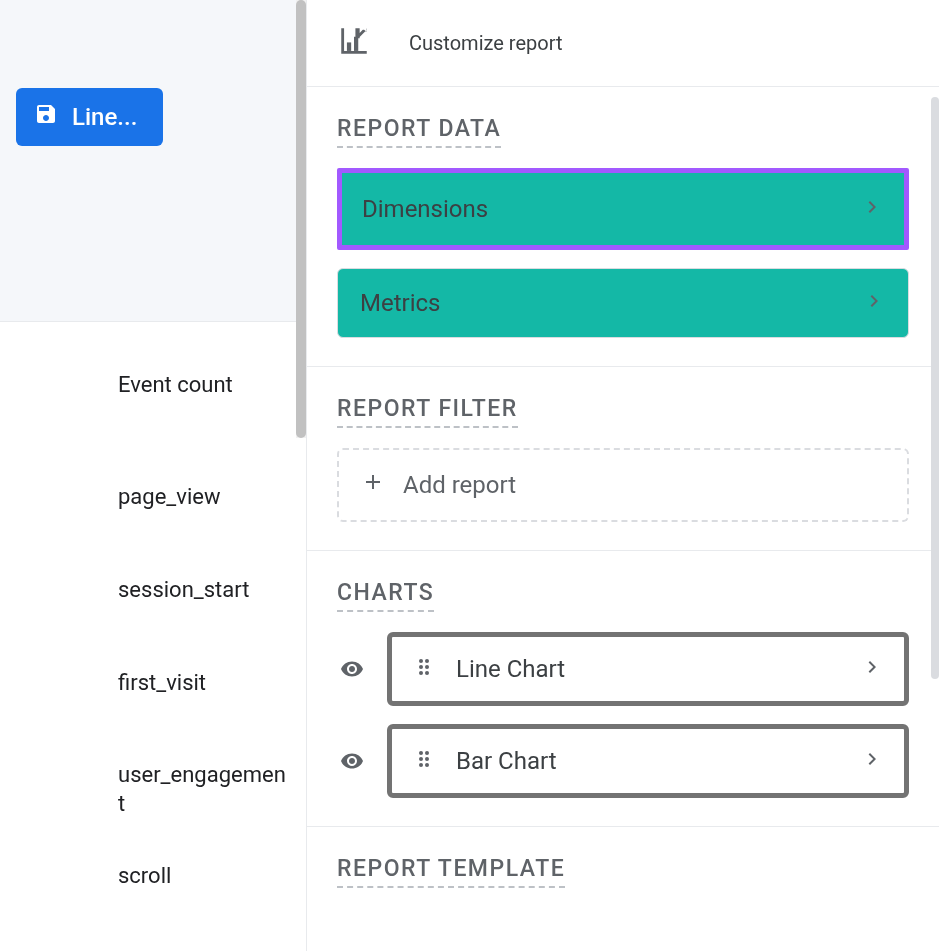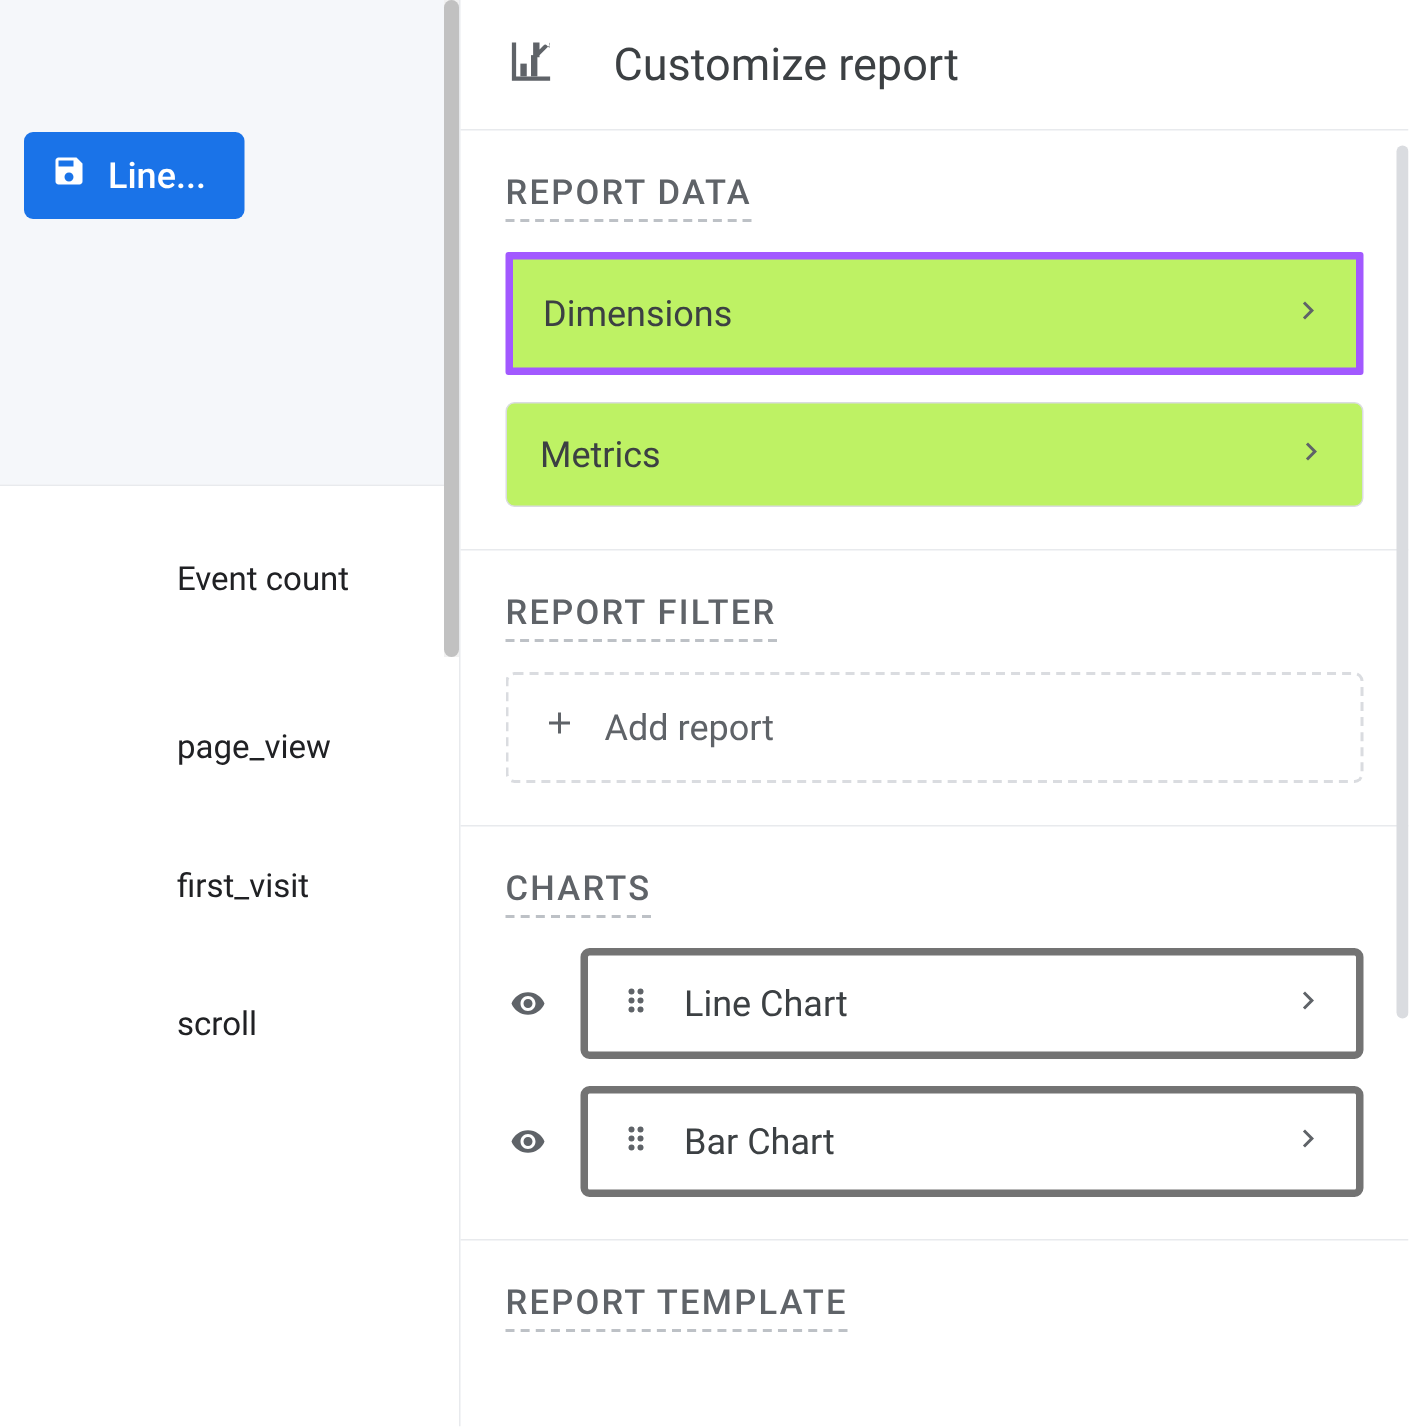--- a/index.html
+++ b/index.html
@@ -102,21 +102,21 @@
       align-items: center;
       gap: 38px;
       padding: 24px 32px 24px 30px;
       border-bottom: 1px solid #e8eaed;
     }
     .customize-icon svg {
       width: 34px;
       height: 34px;
     }
     .panel-title {
-      font-size: 30px;
+      font-size: 20px;
       font-weight: 400;
       color: #3c4043;
     }
     .panel-body {
       padding: 0;
     }
     .section {
       padding: 28px 30px 28px 30px;
       border-bottom: 1px solid #e8eaed;
     }
@@ -134,21 +134,21 @@
     }
     .row-button {
       display: flex;
       align-items: center;
       justify-content: space-between;
       border: 1px solid #dadce0;
       border-radius: 6px;
       padding: 20px 22px;
       margin-bottom: 18px;
       cursor: pointer;
-      background: #bef264;
+      background: #14b8a6;
     }
     .row-button.highlight {
       border: 5px solid #a259ff;
       border-radius: 2px;
       padding: 22px 20px;
     }
     .row-button:last-child { margin-bottom: 0; }
     .row-label {
       font-size: 24px;
       color: #3c4043;
@@ -214,21 +214,23 @@
         <svg viewBox="0 0 24 24">
             <path d="M17 3H5c-1.1 0-2 .9-2 2v14c0 1.1.9 2 2 2h14c1.1 0 2-.9 2-2V7l-4-4zm-5 16c-1.66 0-3-1.34-3-3s1.34-3 3-3 3 1.34 3 3-1.34 3-3 3zm3-10H5V5h10v4z"></path>
           </svg>
       </span>
       <span>Line...</span>
     </button>
   </div>
   <div class="left-bottom">
     <div class="column-header">Event count</div>
     <div class="event-list-item">page_view</div>
+    <div class="event-list-item">session_start</div>
     <div class="event-list-item">first_visit</div>
+    <div class="event-list-item wrapped">user_engagement</div>
     <div class="event-list-item">scroll</div>
   </div>
   <div class="scrollbar-track">
     <div class="scrollbar-thumb"></div>
   </div>
 </div>
 
 <div class="divider-vertical" style="margin-left:10px;"></div>
 
 <div class="right-panel">

